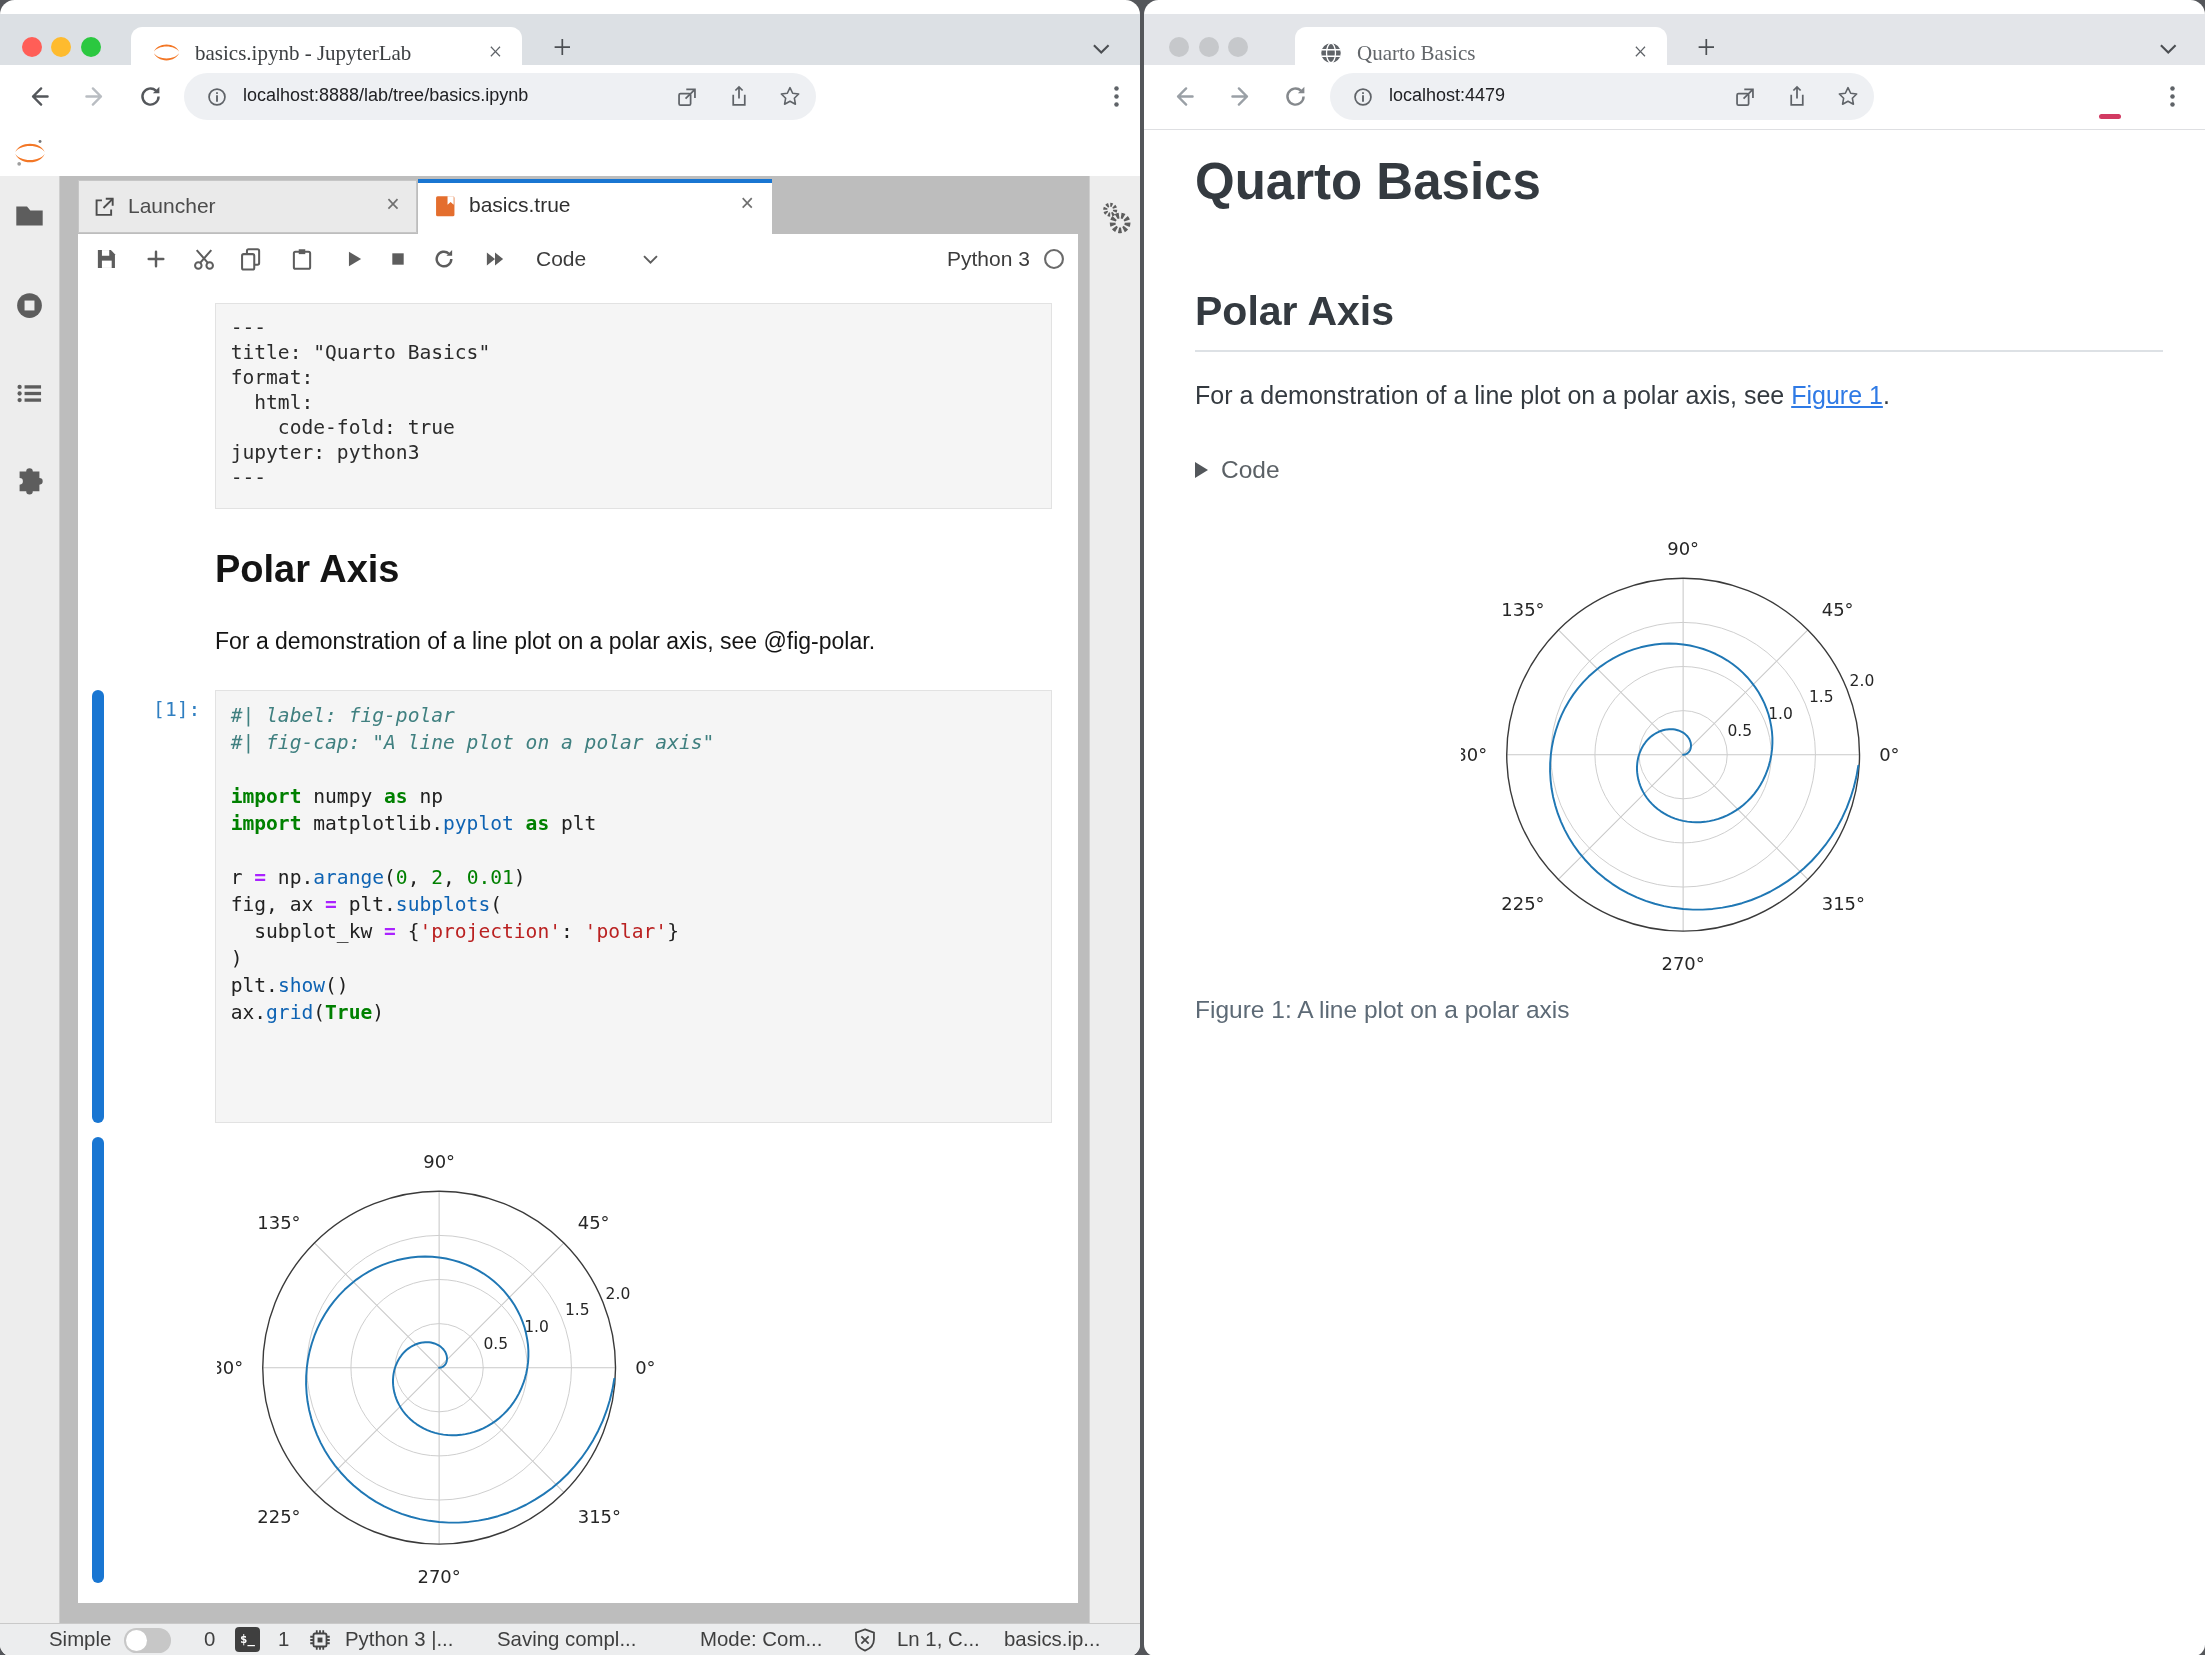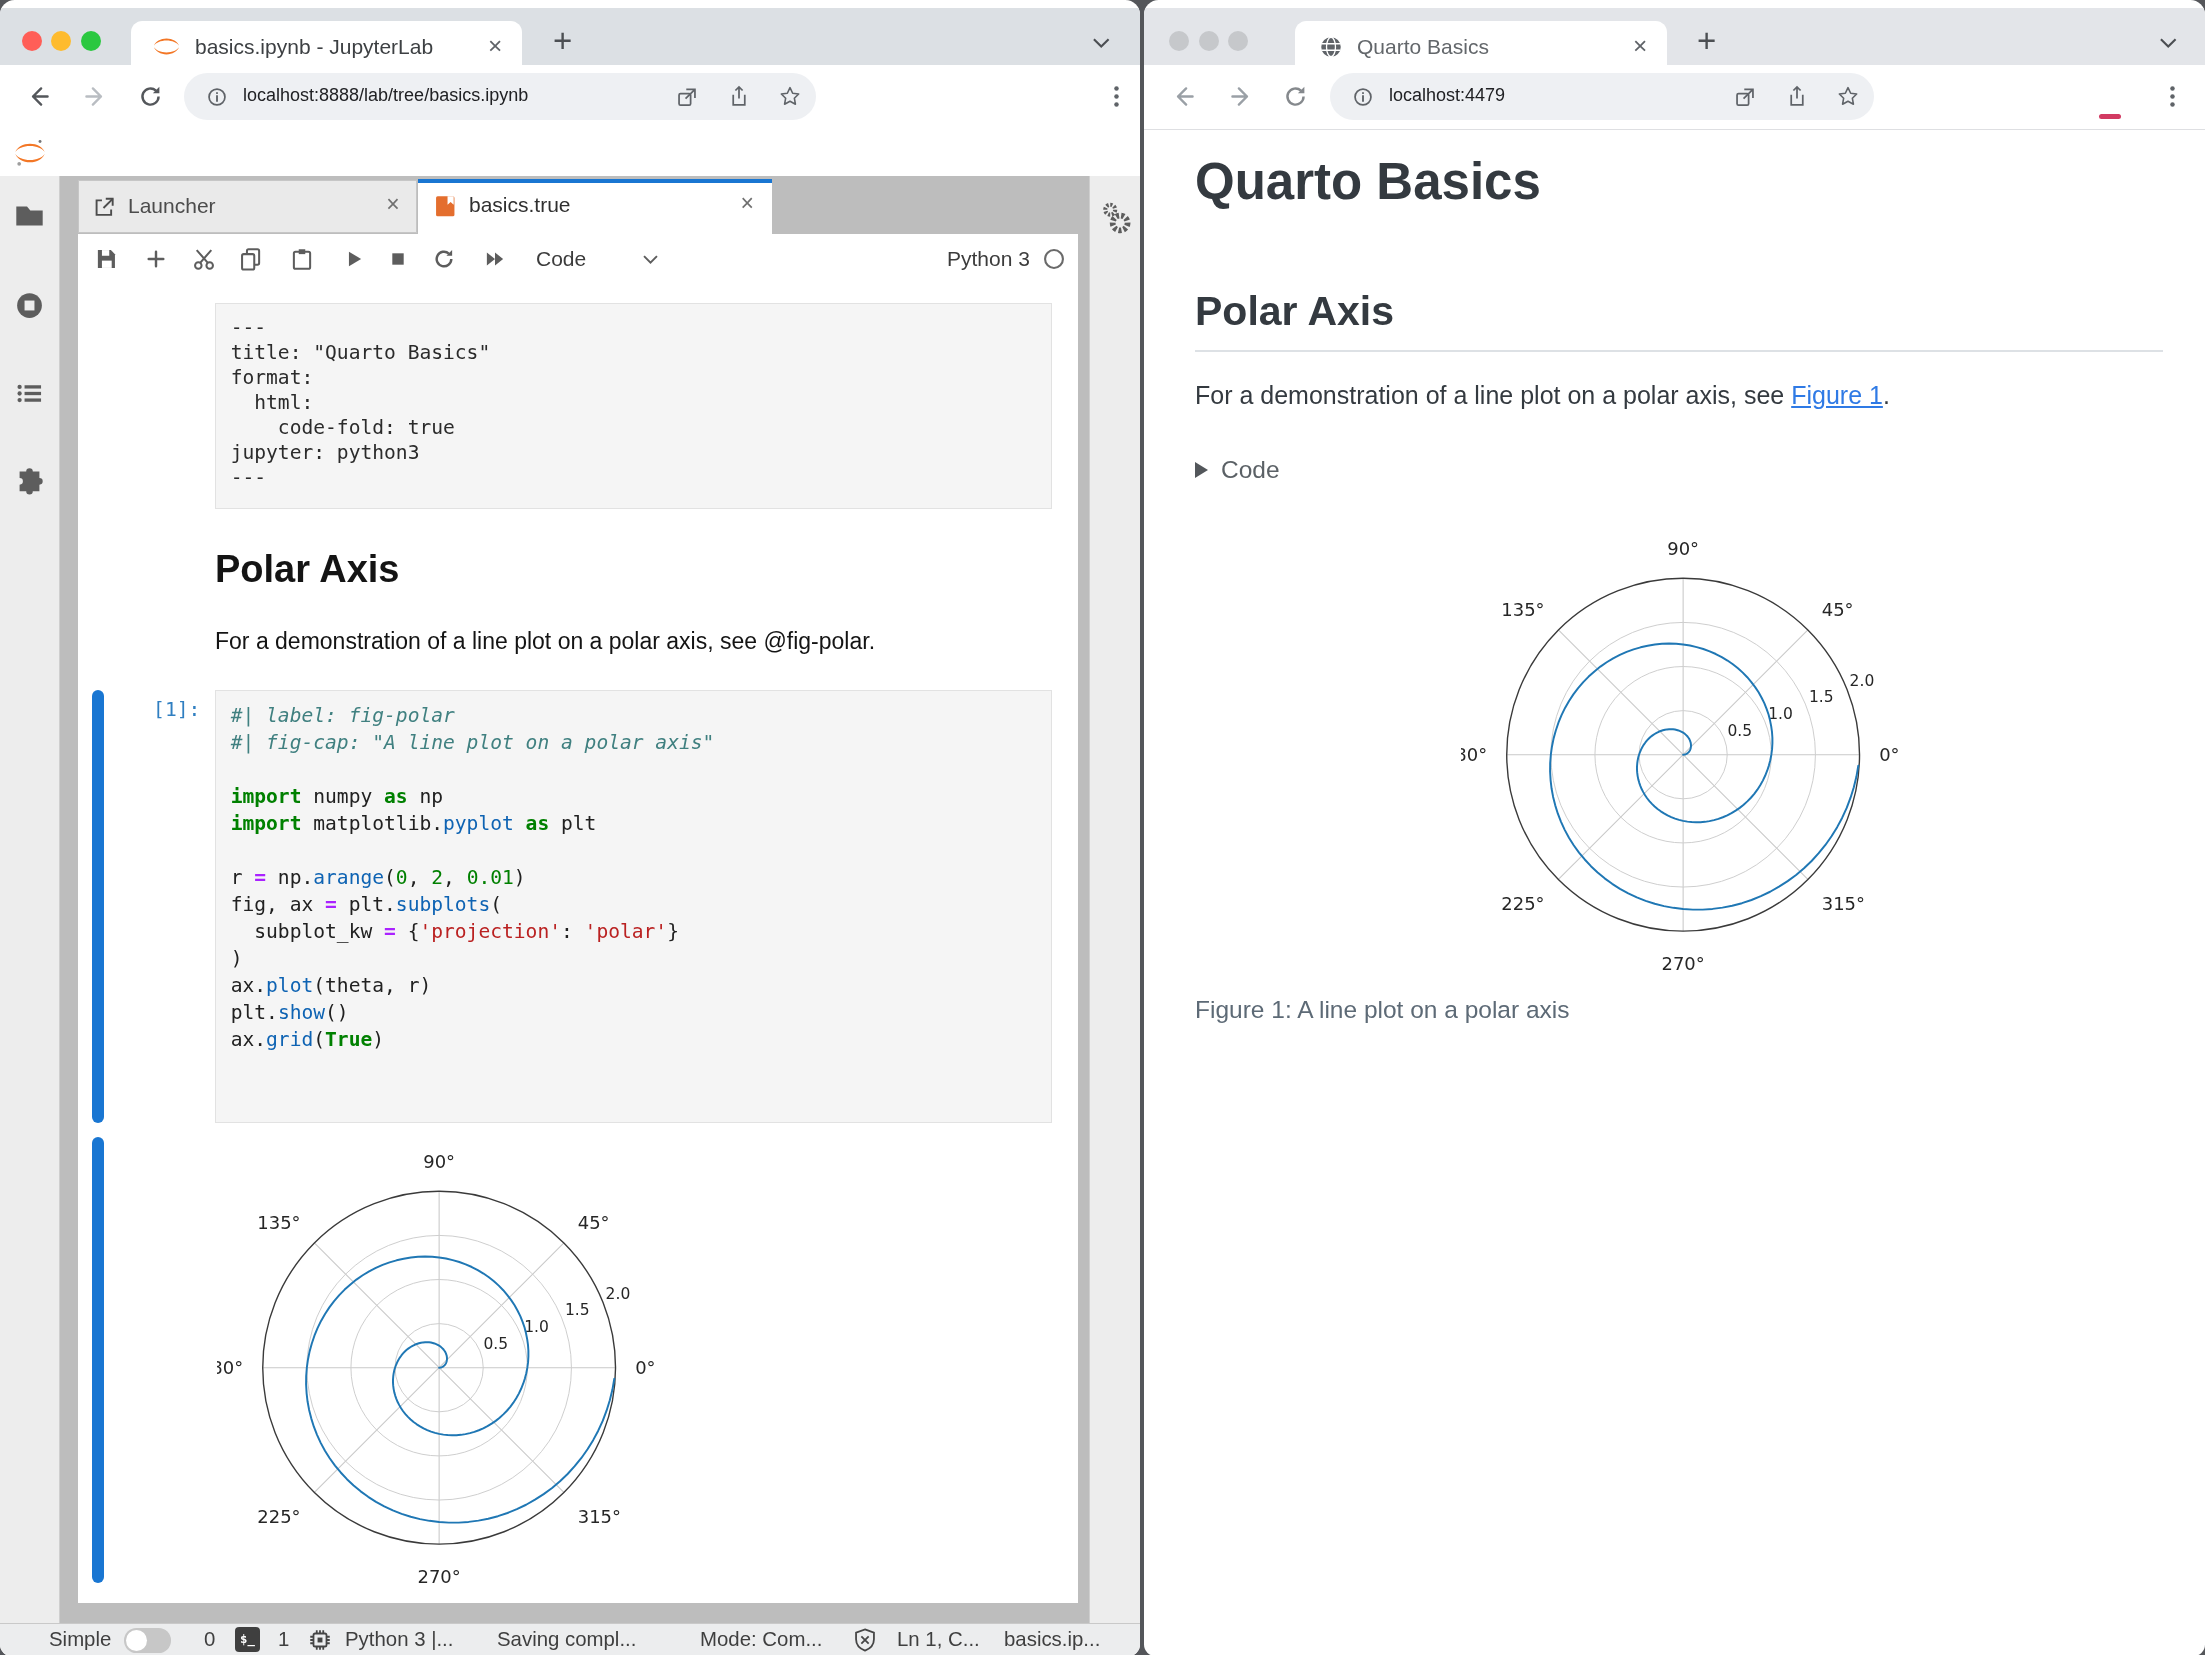--- a/index.html
+++ b/index.html
@@ -1,21 +1,21 @@
 <!DOCTYPE html>
 <html style="font-size:13px"><head>
 <meta charset="utf-8">
 <style>
   html,body{margin:0;padding:0;background:#54565a;width:2205px;height:1656px;overflow:hidden;
     font-family:"Liberation Sans","DejaVu Sans",sans-serif;}
   .win{position:absolute;top:0;height:1656px;overflow:hidden;background:#fff;}
   .win-left{left:0;width:1140px;border-radius:14.7px 14.7px 11.4px 11.4px;}
   .win-right{left:1144px;width:1061px;border-radius:14.7px 14.7px 11.4px 11.4px;}
   
-  .chrome{position:absolute;left:0;top:8px;right:0;height:65px;}
+  .chrome{position:absolute;left:0;top:14px;right:0;height:65px;font-family:Liberation Serif, serif;}
   .chrome-left{background:#dce0e4;}
   .chrome-right{background:#e3e5e9;}
   .light{position:absolute;top:23px;width:20.4px;height:20.4px;border-radius:50%;}
   .btab{position:absolute;top:13px;height:52px;background:#fff;border-radius:11.4px 11.4px 0 0;}
   .btab-title{position:absolute;top:14px;font-size:21px;white-space:nowrap;}
   .tab-close{position:absolute;top:10.6px;font-size:24.5px;color:#5f6368;cursor:default;}
   .newtab-plus{position:absolute;top:19.6px;font-size:33px;font-weight:300;color:#4c4f53;line-height:26px;}
   .urlrow{position:absolute;left:0;right:0;top:65px;height:64px;background:#fff;border-bottom:0.8px solid #dedfe2;}
   .pill{position:absolute;top:8.2px;height:47px;border-radius:24px;background:#eef0f3;}
   .urltext{position:absolute;top:11.4px;font-size:18px;color:#202124;white-space:nowrap;}
@@ -265,21 +265,20 @@
             <div class="codeline"><span class="c-cm">#| label: fig-polar</span></div>
             <div class="codeline"><span class="c-cm">#| fig-cap: "A line plot on a polar axis"</span></div>
             <div class="codeline">&nbsp;</div>
             <div class="codeline"><span class="c-kw">import</span><span class="c-pl"> numpy </span><span class="c-kw">as</span><span class="c-pl"> np</span></div>
             <div class="codeline"><span class="c-kw">import</span><span class="c-pl"> matplotlib.</span><span class="c-pr">pyplot</span><span class="c-pl"> </span><span class="c-kw">as</span><span class="c-pl"> plt</span></div>
             <div class="codeline">&nbsp;</div>
             <div class="codeline"><span class="c-pl">r </span><span class="c-op">=</span><span class="c-pl"> np.</span><span class="c-pr">arange</span><span class="c-pl">(</span><span class="c-num">0</span><span class="c-pl">, </span><span class="c-num">2</span><span class="c-pl">, </span><span class="c-num">0.01</span><span class="c-pl">)</span></div>
             <div class="codeline"><span class="c-pl">fig, ax </span><span class="c-op">=</span><span class="c-pl"> plt.</span><span class="c-pr">subplots</span><span class="c-pl">(</span></div>
             <div class="codeline"><span class="c-pl">  subplot_kw </span><span class="c-op">=</span><span class="c-pl"> {</span><span class="c-st">'projection'</span><span class="c-pl">: </span><span class="c-st">'polar'</span><span class="c-pl">}</span></div>
             <div class="codeline"><span class="c-pl">)</span></div>
-            <div class="codeline"><span class="c-pl">ax.</span><span class="c-pr">plot</span><span class="c-pl">(theta, r)</span></div>
             <div class="codeline"><span class="c-pl">plt.</span><span class="c-pr">show</span><span class="c-pl">()</span></div>
             <div class="codeline"><span class="c-pl">ax.</span><span class="c-pr">grid</span><span class="c-pl">(</span><span class="c-kw">True</span><span class="c-pl">)</span></div>
           </div>
       </div>
 
       <div class="collapser" style="top:852px;height:446px"></div>
       <svg id="chart-left" class="ic" style="left:139px;top:848px" width="441" height="458" viewBox="0 0 540 560">
           <line x1="272" y1="287" x2="488" y2="287" stroke="#c9c9c9" stroke-width="1.3"></line>
           <line x1="272" y1="287" x2="424.73506473629425" y2="134.26493526370575" stroke="#c9c9c9" stroke-width="1.3"></line>
           <line x1="272" y1="287" x2="272" y2="71" stroke="#c9c9c9" stroke-width="1.3"></line>

